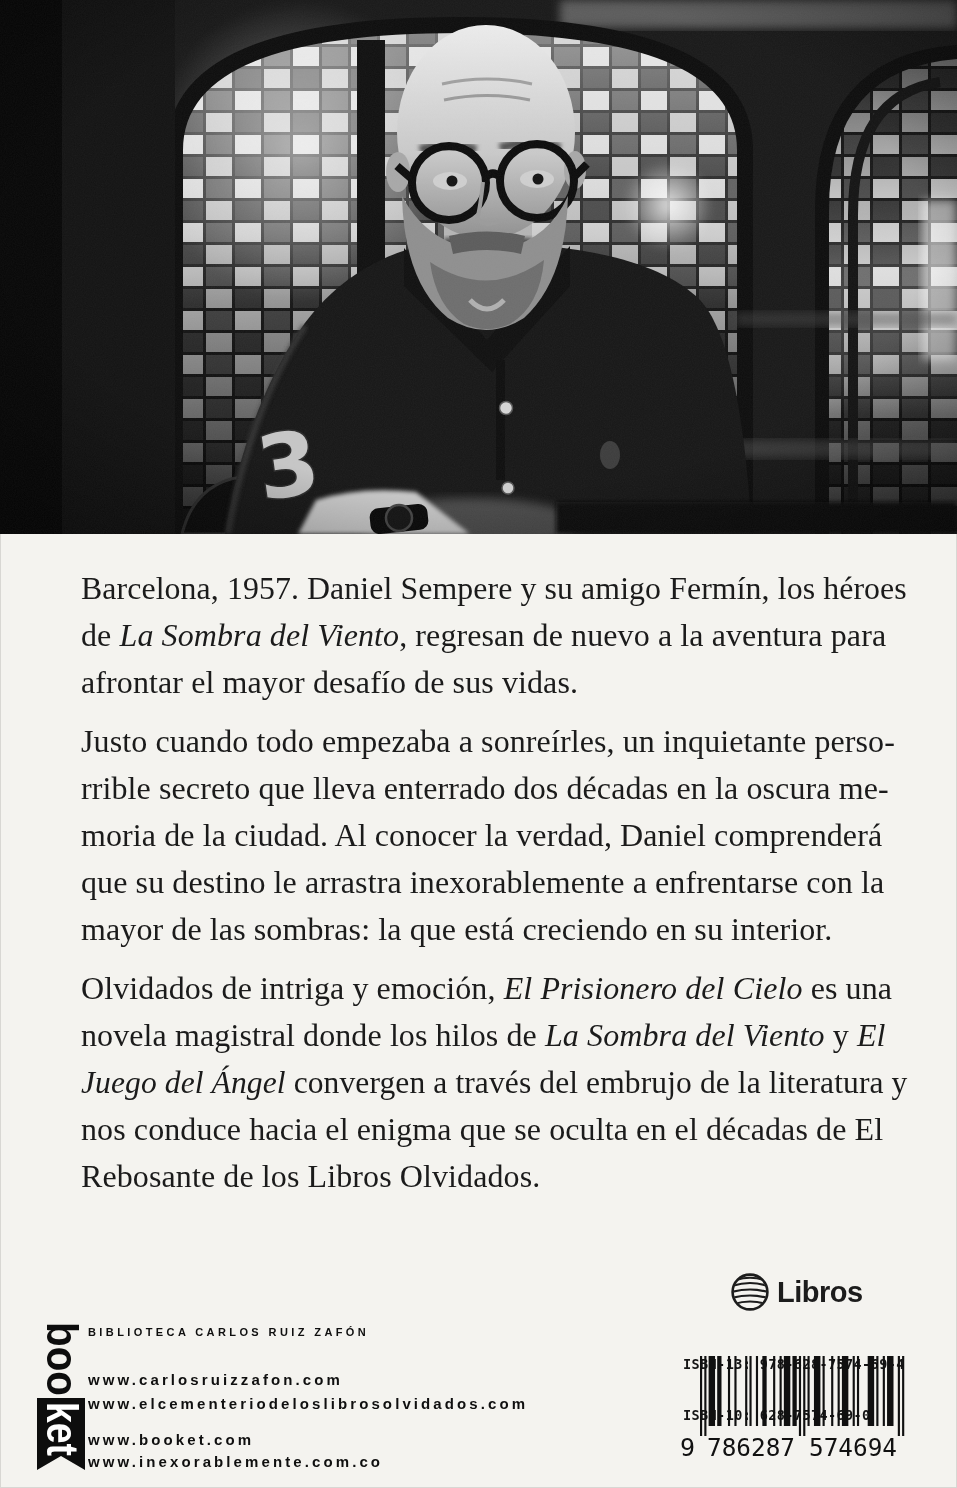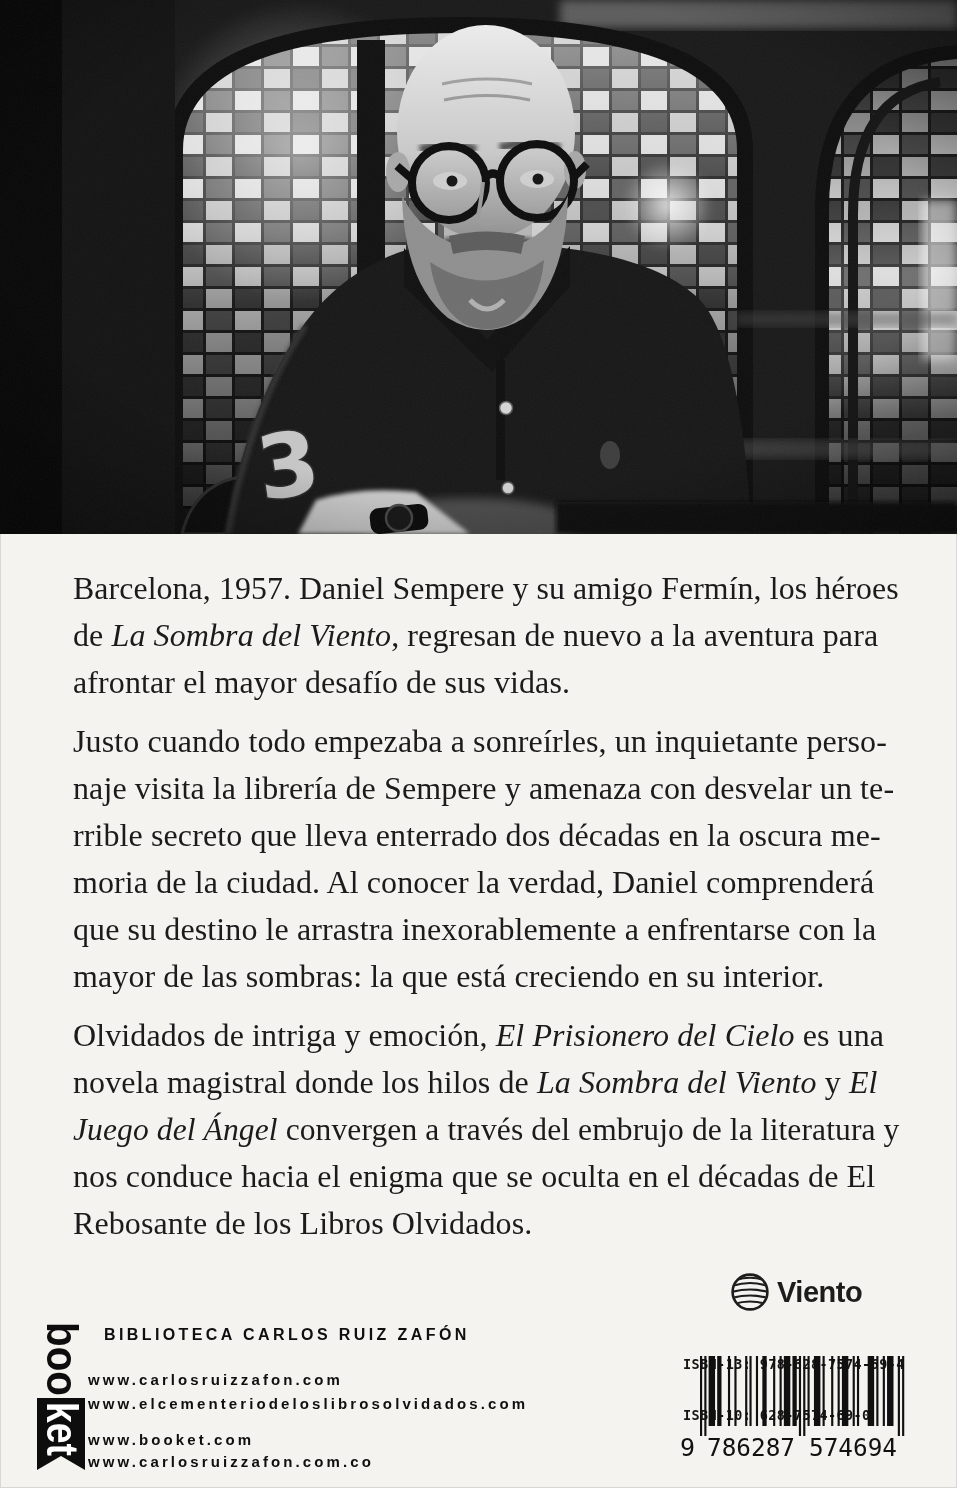--- a/index.html
+++ b/index.html
@@ -3,27 +3,27 @@
 <meta charset="utf-8">
 <style>
   html,body{margin:0;padding:0;background:#e6e5e1;}
   .page{position:relative;width:957px;height:1488px;margin:0 auto;background:#f4f3ef;
         font-family:"Liberation Serif",serif;overflow:hidden;box-shadow:0 0 0 1px #d8d7d3 inset;}
   
   .photo{position:absolute;left:0;top:0;width:957px;height:534px;}
   .photo svg{display:block;}
   
   .synopsis{position:absolute;left:65px;top:565px;width:826px;color:#1b1b1b;font-size:32px;}
-  .para{margin:0 0 12px 8px;}
+  .para{margin:0 0 12px 16px;}
   .line{display:block;white-space:nowrap;height:47px;line-height:47px;transform-origin:0 50%;letter-spacing:0.1px;}
   .line em{font-style:italic;}
   
   .booket{position:absolute;left:34px;top:1316px;}
   .bib{position:absolute;left:88px;top:1326px;font-family:"Liberation Sans",sans-serif;
-       font-weight:bold;font-size:16px;letter-spacing:3.4px;color:#0f0f0f;white-space:nowrap;margin-left:16px;}
+       font-weight:bold;font-size:11px;letter-spacing:3.4px;color:#0f0f0f;white-space:nowrap;}
   .lnk{position:absolute;left:88px;font-family:"Liberation Sans",sans-serif;font-weight:bold;
        font-size:15px;letter-spacing:3.1px;color:#0f0f0f;white-space:nowrap;margin-top:8px;}
   .l1{top:1363px}.l2{top:1387px}.l3{top:1423px}.l4{top:1445px}
   .planeta{position:absolute;left:730px;top:1272px;display:flex;align-items:center;gap:7px;}
   .pword{font-family:"Liberation Sans",sans-serif;font-weight:bold;font-size:29px;
          letter-spacing:-0.5px;color:#1c1c1c;}
   .isbn{position:absolute;left:683px;top:1322px;font-family:"DejaVu Sans Mono",monospace;
         font-weight:bold;font-size:13.5px;line-height:17px;letter-spacing:0.4px;color:#151515;white-space:pre;}
   .barcode{position:absolute;left:676px;top:1354px;}
   .bct{font-family:"DejaVu Sans Mono",monospace;font-size:25px;fill:#111;}
@@ -172,21 +172,20 @@
   </div>
 
   <main class="synopsis" id="synopsis">
       <div class="para">
         <span class="line" style="transform: scaleX(0.993983);"><span>Barcelona, 1957. Daniel Sempere y su amigo Fermín, los héroes</span></span>
         <span class="line"><span>de </span><em>La Sombra del Viento</em><span>, regresan de nuevo a la aventura para</span></span>
         <span class="line last"><span>afrontar el mayor desafío de sus vidas.</span></span>
       </div>
       <div class="para">
         <span class="line"><span>Justo cuando todo empezaba a sonreírles, un inquietante perso-</span></span>
-        <span class="line"><span>naje visita la librería de Sempere y amenaza con desvelar un te-</span></span>
         <span class="line"><span>rrible secreto que lleva enterrado dos décadas en la oscura me-</span></span>
         <span class="line"><span>moria de la ciudad. Al conocer la verdad, Daniel comprenderá</span></span>
         <span class="line"><span>que su destino le arrastra inexorablemente a enfrentarse con la</span></span>
         <span class="line last"><span>mayor de las sombras: la que está creciendo en su interior.</span></span>
       </div>
       <div class="para">
         <span class="line"><span>Olvidados de intriga y emoción, </span><em>El Prisionero del Cielo</em><span> es una</span></span>
         <span class="line"><span>novela magistral donde los hilos de </span><em>La Sombra del Viento</em><span> y </span><em>El</em></span>
         <span class="line" style="transform: scaleX(0.98568);"><em>Juego del Ángel</em><span> convergen a través del embrujo de la literatura y</span></span>
         <span class="line"><span>nos conduce hacia el enigma que se oculta en el décadas de El</span></span>
@@ -197,39 +196,39 @@
   <svg class="booket" width="54" height="168" viewBox="0 0 54 168">
     <text id="bk1" transform="translate(13,6) rotate(90)" font-family="'Liberation Sans',sans-serif" font-size="44" font-weight="bold" fill="#0d0d0d" textLength="74" lengthAdjust="spacingAndGlyphs">boo</text>
     <polygon points="3,82 51,82 51,154 27,140 3,154" fill="#0d0d0d"></polygon>
     <text id="bk2" transform="translate(13,86) rotate(90)" font-family="'Liberation Sans',sans-serif" font-size="44" font-weight="bold" fill="#ffffff" textLength="54" lengthAdjust="spacingAndGlyphs">ket</text>
   </svg>
 
   <div class="bib">BIBLIOTECA CARLOS RUIZ ZAFÓN</div>
   <div class="lnk l1">www.carlosruizzafon.com</div>
   <div class="lnk l2">www.elcementeriodeloslibrosolvidados.com</div>
   <div class="lnk l3">www.booket.com</div>
-  <div class="lnk l4">www.carlosruizzafon.com.co</div>
+  <div class="lnk l4">www.inexorablemente.com.co</div>
 
   <div class="planeta">
     <svg width="40" height="40" viewBox="0 0 40 40">
       <defs>
           <clipPath id="gc">
             <circle cx="20" cy="20" r="16.5"></circle>
           </clipPath>
         </defs>
       <circle cx="20" cy="20" r="17.4" fill="none" stroke="#1c1c1c" stroke-width="2.6"></circle>
       <g clip-path="url(#gc)" stroke="#1c1c1c" stroke-width="2.2" fill="none">
         <path d="M6,8 Q20,3.5 34,8"></path>
         <path d="M2,14 Q20,8 38,14"></path>
         <path d="M2,20 Q20,15 38,20"></path>
         <path d="M2,26 Q20,21 38,26"></path>
         <path d="M4,32 Q20,27 36,32"></path>
       </g>
     </svg>
-    <span class="pword">Viento</span>
+    <span class="pword">Libros</span>
   </div>
 
   <div class="isbn">
     <div>ISBN-13: 978-628-7574-69-4</div>
     <div>ISBN-10: 628-7574-69-0</div>
   </div>
 
   <svg class="barcode" width="232" height="108" viewBox="0 0 232 108">
     <g id="bars">
         <rect x="24.00" y="2" width="2.15" height="80" fill="#101010"></rect>

